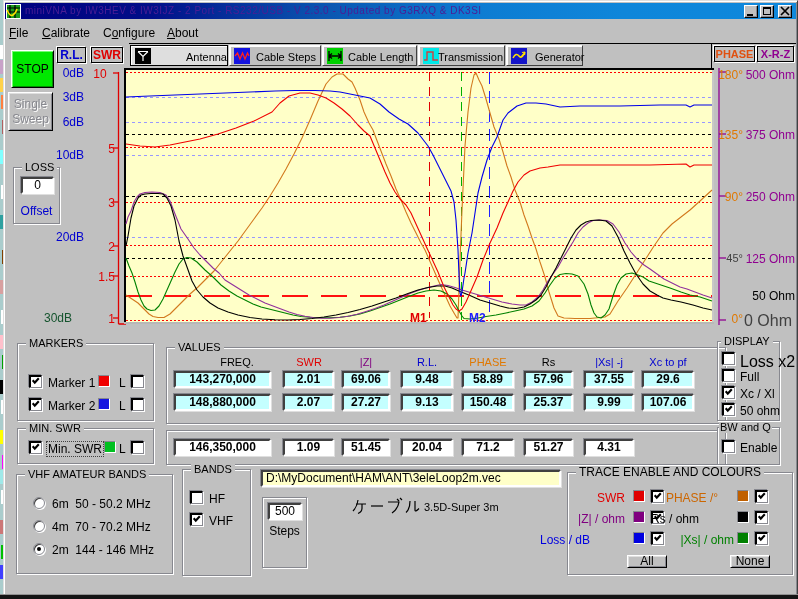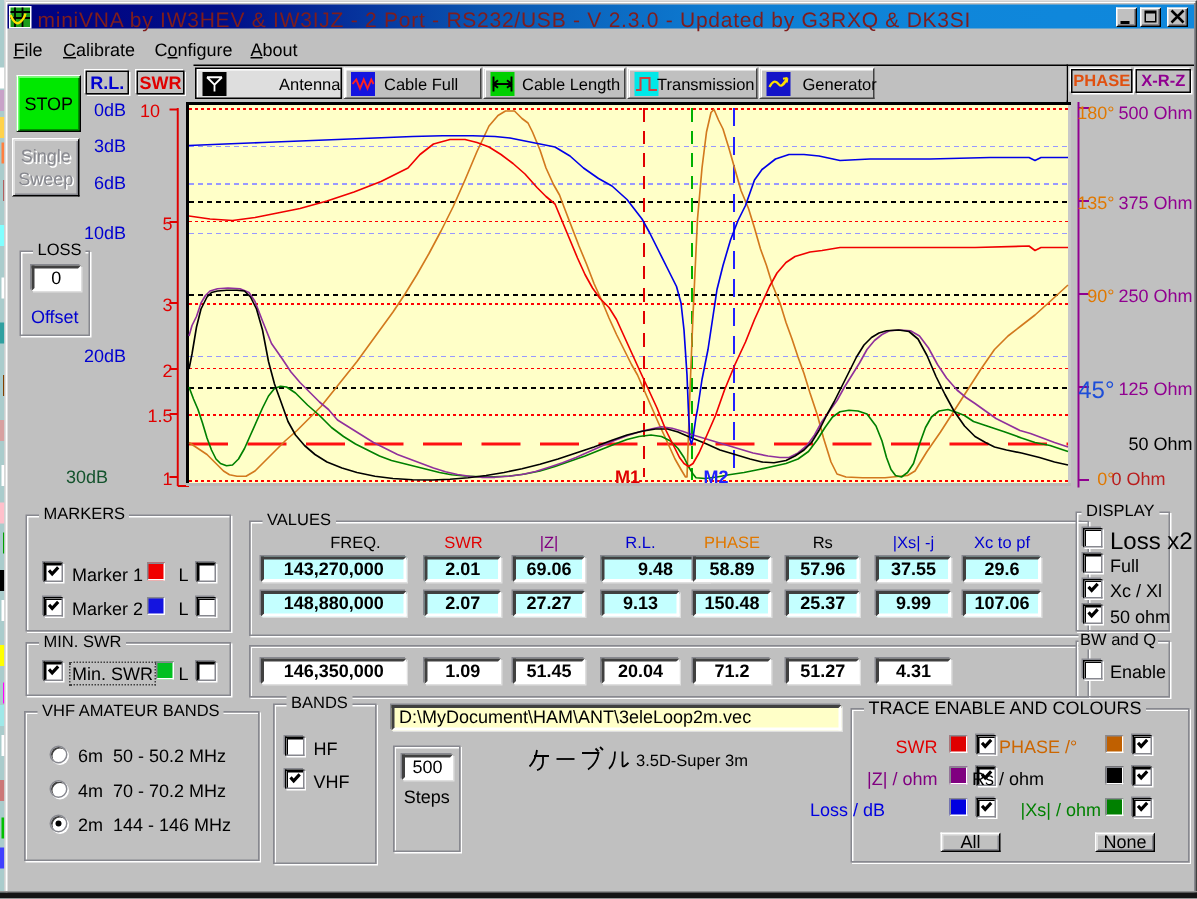--- a/index.html
+++ b/index.html
@@ -45,21 +45,21 @@
 <div class="ab" style="left:3px;top:0;width:795px;height:597px;background:#c0c0c0;border:1px solid;border-color:#dfdfdf #404040 #404040 #dfdfdf;box-shadow:inset 1px 1px 0 #fff, inset -1px -1px 0 #87888f"></div>
 <div class="ab" style="left:0px;top:594px;width:798px;height:1px;background:#909090"></div>
 <div class="ab" style="left:0px;top:595px;width:798px;height:4px;background:#141414"></div>
 <div class="ab" style="left:5px;top:3px;width:791px;height:16px;background:linear-gradient(to right,#000080 0%,#010e88 18%,#0a55b0 40%,#0d7cd2 60%,#0f86da 78%,#0f88dc 100%)"></div>
 <svg style="left:6px;top:4px" width="15" height="15" viewBox="0 0 15 15">
 <rect x="0" y="0" width="15" height="15" fill="#fff"></rect>
 <rect x="1" y="1" width="13" height="13" fill="#1c9c1c"></rect>
 <path d="M1 4 H14 M1 8 H14 M4 1 V14 M9 1 V14" stroke="#000" stroke-width="1.2" fill="none"></path>
 <path d="M1 6 Q4 13 7 11 Q10 9 11 5" stroke="#ffe000" stroke-width="1.6" fill="none"></path>
 </svg>
-<div class="ab" style="left:25px;top:5px;color:#7f1d1d;font-size:14px;letter-spacing:0.5px">miniVNA by IW3HEV &amp; IW3IJZ - 2 Port - RS232/USB - V 2.3.0 - Updated by G3RXQ &amp; DK3SI</div>
+<div class="ab" style="left:25px;top:5px;color:#4c1d95;font-size:10px;letter-spacing:0.5px">miniVNA by IW3HEV &amp; IW3IJZ - 2 Port - RS232/USB - V 2.3.0 - Updated by G3RXQ &amp; DK3SI</div>
 <div class="ab" style="left:744px;top:5px;width:14px;height:13px;background:#c0c0c0;border:1px solid;border-color:#fff #000 #000 #fff;box-shadow:inset -1px -1px 0 #87888f">
     <div class="ab" style="left:2px;top:8px;width:6px;height:2px;background:#000"></div>
   </div>
 <div class="ab" style="left:760px;top:5px;width:14px;height:13px;background:#c0c0c0;border:1px solid;border-color:#fff #000 #000 #fff;box-shadow:inset -1px -1px 0 #87888f">
     <div class="ab" style="left:2px;top:1px;width:8px;height:8px;border:1px solid #000;border-top-width:2px"></div>
   </div>
 <div class="ab" style="left:778px;top:5px;width:14px;height:13px;background:#c0c0c0;border:1px solid;border-color:#fff #000 #000 #fff;box-shadow:inset -1px -1px 0 #87888f">
     <svg width="12" height="11" viewBox="0 0 12 11">
       <path d="M2 1 L10 9 M10 1 L2 9" stroke="#000" stroke-width="1.7"></path>
     </svg>
@@ -83,21 +83,21 @@
     </svg>
   </div>
 <div class="ab" style="left:186px;top:51px;font-size:11px;white-space:nowrap">Antenna</div>
 <div class="ab" style="left:229px;top:45px;width:92px;height:21px;background:#c0c0c0;border:1px solid;border-color:#fff #404040 #404040 #fff;box-shadow:inset 1px 1px 0 #fff"></div>
 <div class="ab" style="left:234px;top:48px">
     <svg width="16" height="16" viewBox="0 0 16 16">
       <rect width="16" height="16" fill="#1414e0"></rect>
       <path d="M1 8 L3.5 5 L6 11 L8.5 5 L11 11 L13.5 5 L15 8" stroke="#ff2020" stroke-width="1.3" fill="none"></path>
     </svg>
   </div>
-<div class="ab" style="left:256px;top:51px;font-size:11px;white-space:nowrap">Cable Full</div>
+<div class="ab" style="left:256px;top:51px;font-size:11px;white-space:nowrap">Cable Steps</div>
 <div class="ab" style="left:322px;top:45px;width:95px;height:21px;background:#c0c0c0;border:1px solid;border-color:#fff #404040 #404040 #fff;box-shadow:inset 1px 1px 0 #fff"></div>
 <div class="ab" style="left:327px;top:48px">
     <svg width="16" height="16" viewBox="0 0 16 16">
       <rect width="16" height="16" fill="#00d000"></rect>
       <path d="M2 3 V13 M14 3 V13 M2 8 H14 M5 5.5 L2 8 L5 10.5 M11 5.5 L14 8 L11 10.5" stroke="#000" stroke-width="1.3" fill="none"></path>
     </svg>
   </div>
 <div class="ab" style="left:348px;top:51px;font-size:11px;white-space:nowrap">Cable Length</div>
 <div class="ab" style="left:418px;top:45px;width:87px;height:21px;background:#c0c0c0;border:1px solid;border-color:#fff #404040 #404040 #fff;box-shadow:inset 1px 1px 0 #fff"></div>
 <div class="ab" style="left:423px;top:48px">
@@ -175,27 +175,27 @@
 <path d="M7 2 V259" stroke="#900090" stroke-width="1.3" fill="none"></path>
 <path d="M7 6 H14" stroke="#900090" stroke-width="1.3"></path>
 <path d="M7 68 H14" stroke="#900090" stroke-width="1.3"></path>
 <path d="M7 130 H14" stroke="#900090" stroke-width="1.3"></path>
 <path d="M7 192 H14" stroke="#900090" stroke-width="1.3"></path>
 <path d="M7 254 H14" stroke="#900090" stroke-width="1.3"></path>
 </svg>
 <div class="ab" style="left:710px;top:68px;width:33px;text-align:right;color:#e07800;font-size:12px">180°</div>
 <div class="ab" style="left:710px;top:128px;width:33px;text-align:right;color:#e07800;font-size:12px">135°</div>
 <div class="ab" style="left:710px;top:190px;width:33px;text-align:right;color:#e07800;font-size:12px">90°</div>
-<div class="ab" style="left:710px;top:252px;width:33px;text-align:right;color:#1d4ed8;font-size:16px">45°</div>
+<div class="ab" style="left:710px;top:252px;width:33px;text-align:right;color:#404040;font-size:11px">45°</div>
 <div class="ab" style="left:710px;top:312px;width:33px;text-align:right;color:#e07800;font-size:12px">0°</div>
 <div class="ab" style="left:741px;top:68px;width:54px;text-align:right;color:#900090;font-size:12px">500 Ohm</div>
 <div class="ab" style="left:741px;top:128px;width:54px;text-align:right;color:#900090;font-size:12px">375 Ohm</div>
 <div class="ab" style="left:741px;top:190px;width:54px;text-align:right;color:#900090;font-size:12px">250 Ohm</div>
 <div class="ab" style="left:741px;top:252px;width:54px;text-align:right;color:#900090;font-size:12px">125 Ohm</div>
-<div class="ab" style="left:741px;top:312px;width:54px;text-align:left;color:#b91c1c;font-size:12px">0 Ohm</div>
+<div class="ab" style="left:741px;top:312px;width:54px;text-align:center;color:#404040;font-size:16px">0 Ohm</div>
 <div class="ab" style="left:741px;top:289px;width:54px;text-align:right;color:#000;font-size:12px">50 Ohm</div>
 <div class="grp" style="left:13px;top:167px;width:47px;height:57px">
     <div class="ttl">LOSS</div>
   </div>
 <div class="fld fldw" style="left:21px;top:177px;width:33px;font-weight:normal">0</div>
 <div class="ab" style="left:13px;top:204px;width:47px;text-align:center;color:#0000d0;font-size:12px">Offset</div>
 <div class="grp" style="left:17px;top:343px;width:137px;height:78px">
     <div class="ttl">MARKERS</div>
   </div>
 <div class="cb on" style="left:29px;top:375px"></div>
@@ -233,21 +233,21 @@
 <div class="ab" style="left:288px;top:356px;width:42px;text-align:center;color:#e00000;font-size:11px">SWR</div>
 <div class="ab" style="left:346px;top:356px;width:40px;text-align:center;color:#800080;font-size:11px">|Z|</div>
 <div class="ab" style="left:406px;top:356px;width:42px;text-align:center;color:#0000d0;font-size:11px">R.L.</div>
 <div class="ab" style="left:466px;top:356px;width:44px;text-align:center;color:#e07800;font-size:11px">PHASE</div>
 <div class="ab" style="left:528px;top:356px;width:41px;text-align:center;color:#000;font-size:11px">Rs</div>
 <div class="ab" style="left:588px;top:356px;width:42px;text-align:center;color:#0000d0;font-size:11px">|Xs| -j</div>
 <div class="ab" style="left:645px;top:356px;width:46px;text-align:center;color:#0000d0;font-size:11px">Xc to pf</div>
 <div class="fld" style="left:174px;top:371px;width:97px">143,270,000</div>
 <div class="fld" style="left:283px;top:371px;width:51px">2.01</div>
 <div class="fld" style="left:342px;top:371px;width:48px">69.06</div>
-<div class="fld" style="left:401px;top:371px;width:72px">9.48</div>
+<div class="fld" style="left:401px;top:371px;width:52px">9.48</div>
 <div class="fld" style="left:462px;top:371px;width:52px">58.89</div>
 <div class="fld" style="left:524px;top:371px;width:49px">57.96</div>
 <div class="fld" style="left:584px;top:371px;width:50px">37.55</div>
 <div class="fld" style="left:642px;top:371px;width:52px">29.6</div>
 <div class="fld" style="left:174px;top:394px;width:97px">148,880,000</div>
 <div class="fld" style="left:283px;top:394px;width:51px">2.07</div>
 <div class="fld" style="left:342px;top:394px;width:48px">27.27</div>
 <div class="fld" style="left:401px;top:394px;width:52px">9.13</div>
 <div class="fld" style="left:462px;top:394px;width:52px">150.48</div>
 <div class="fld" style="left:524px;top:394px;width:49px">25.37</div>
@@ -301,21 +301,21 @@
   </div>
 <div class="ab" style="left:540px;top:491px;width:85px;text-align:right;color:#e00000;font-size:12px;white-space:nowrap">SWR</div>
 <div class="sw" style="left:633px;top:490px;background:#e00000"></div>
 <div class="cb on" style="left:651px;top:490px"></div>
 <div class="ab" style="left:650px;top:491px;width:84px;text-align:center;color:#cc6600;font-size:12px;white-space:nowrap">PHASE /°</div>
 <div class="sw" style="left:737px;top:490px;background:#c06000"></div>
 <div class="cb on" style="left:755px;top:490px"></div>
 <div class="ab" style="left:540px;top:512px;width:85px;text-align:right;color:#800080;font-size:12px;white-space:nowrap">|Z| / ohm</div>
 <div class="sw" style="left:633px;top:511px;background:#800080"></div>
 <div class="cb on" style="left:651px;top:511px"></div>
-<div class="ab" style="left:612px;top:512px;width:84px;text-align:right;color:#000;font-size:12px;white-space:nowrap">Rs / ohm</div>
+<div class="ab" style="left:633px;top:512px;width:84px;text-align:center;color:#000;font-size:12px;white-space:nowrap">Rs / ohm</div>
 <div class="sw" style="left:737px;top:511px;background:#000"></div>
 <div class="cb on" style="left:755px;top:511px"></div>
 <div class="ab" style="left:540px;top:533px;width:85px;text-align:left;color:#0000e0;font-size:12px;white-space:nowrap">Loss / dB</div>
 <div class="sw" style="left:633px;top:532px;background:#0000e0"></div>
 <div class="cb on" style="left:651px;top:532px"></div>
 <div class="ab" style="left:650px;top:533px;width:84px;text-align:right;color:#008000;font-size:12px;white-space:nowrap">|Xs| / ohm</div>
 <div class="sw" style="left:737px;top:532px;background:#008000"></div>
 <div class="cb on" style="left:755px;top:532px"></div>
 <div class="btn" style="left:627px;top:555px;width:40px;height:13px;font-size:12px;line-height:11px">All</div>
 <div class="btn" style="left:730px;top:555px;width:40px;height:13px;font-size:12px;line-height:11px">None</div>

